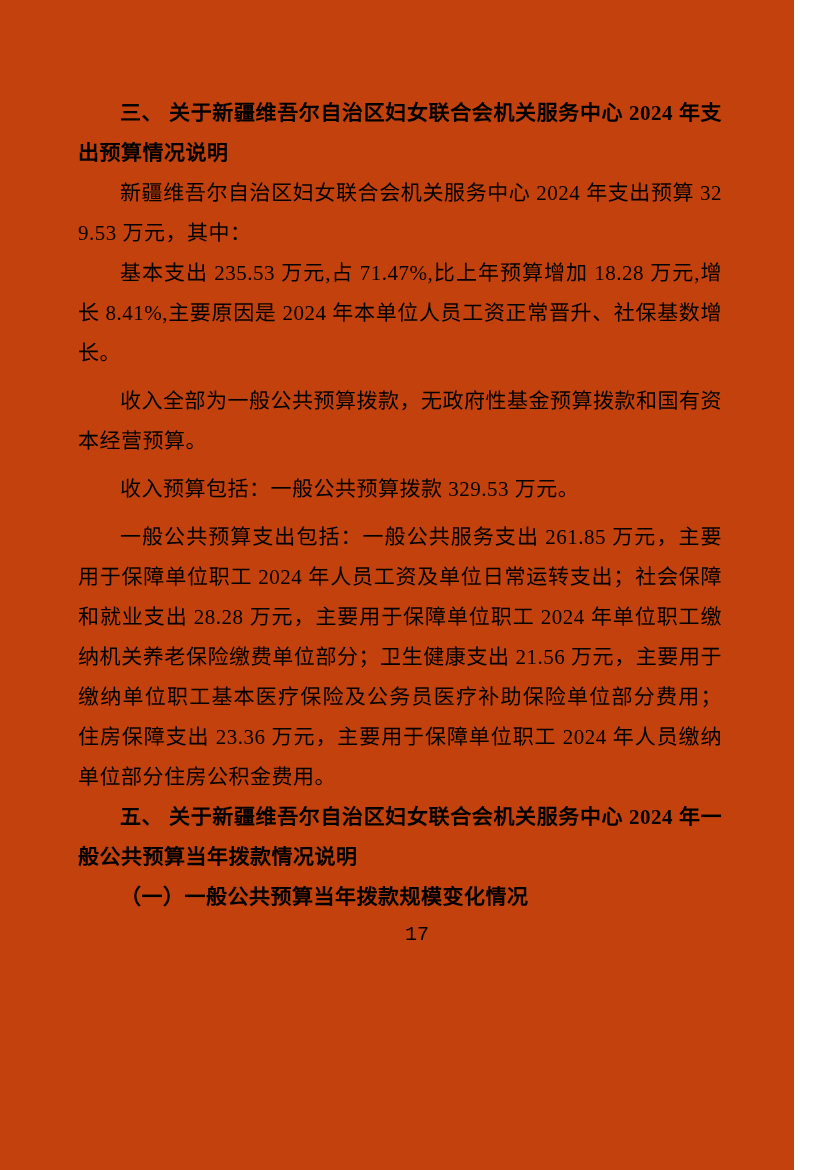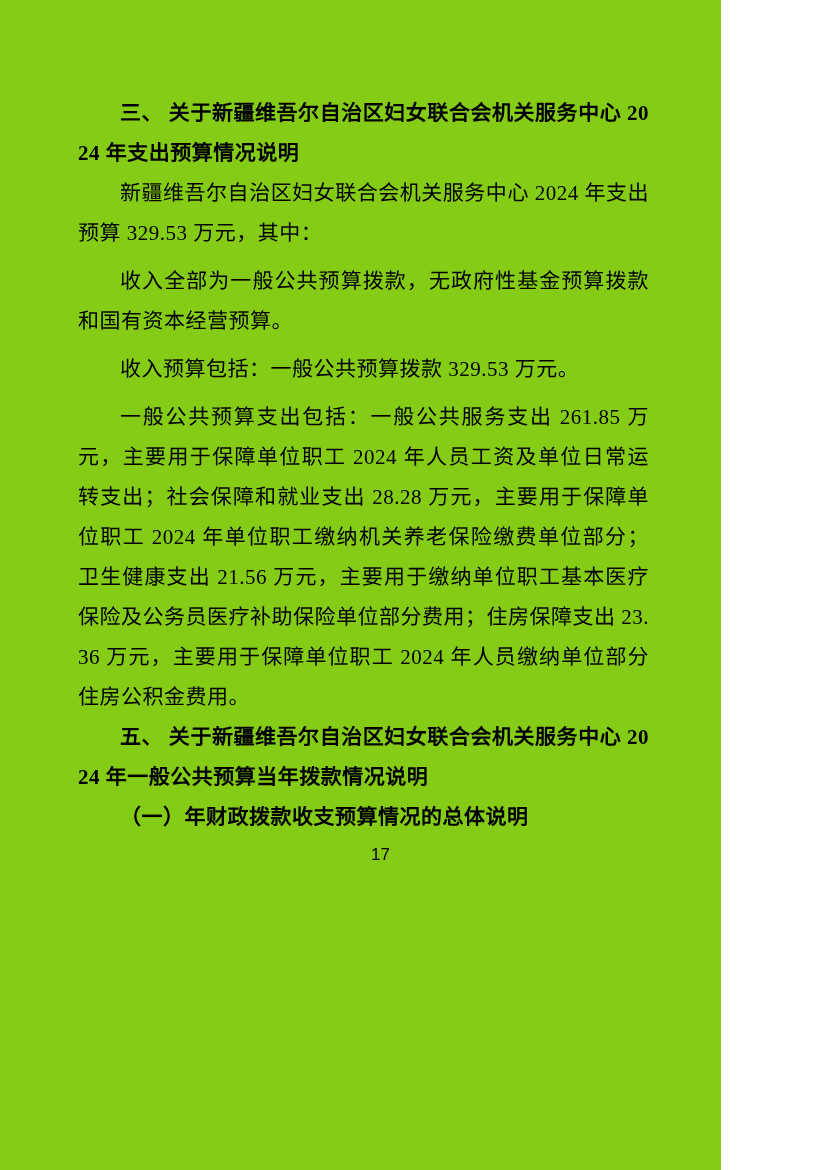--- a/index.html
+++ b/index.html
@@ -2,23 +2,23 @@
 <html lang="zh-CN"><head>
 <meta charset="utf-8">
 <style>
   html, body {
     margin: 0;
     padding: 0;
     background: #ffffff;
   }
   .page {
     position: relative;
-    width: 721px;
+    width: 794px;
     height: 1170px;
-    background: #84cc16;
+    background: #c2410c;
     overflow: hidden;
     box-sizing: border-box;
     font-family: "Liberation Serif", "DejaVu Serif", serif;
     color: #000000;
   }
   .content {
     box-sizing: border-box;
     padding: 93px 72px 0 78px;
     font-size: 21px;
   }
@@ -37,49 +37,50 @@
     font-weight: bold;
   }
   .block.sp {
     margin-top: 8px;
   }
   .page-footer {
     margin-top: 4px;
     text-align: center;
   }
   .page-number {
-    font-size: 17px;
+    font-size: 20px;
     line-height: 20px;
     color: #000000;
-    font-family: Liberation Sans, sans-serif;
+    font-family: Liberation Mono, monospace;
     margin-left: 34px;
   }
 </style>
 </head>
 <body>
 
 <div class="page">
   <div class="content">
 
     <p class="block heading">三、 关于新疆维吾尔自治区妇女联合会机关服务中心 2024 年支出预算情况说明</p>
 
     <p class="block">新疆维吾尔自治区妇女联合会机关服务中心 2024 年支出预算 329.53 万元，其中：</p>
 
+    <p class="block">基本支出 235.53 万元,占 71.47%,比上年预算增加 18.28 万元,增长 8.41%,主要原因是 2024 年本单位人员工资正常晋升、社保基数增长。</p>
 
 
 
 
     <p class="block sp">收入全部为一般公共预算拨款，无政府性基金预算拨款和国有资本经营预算。</p>
 
     <p class="block sp">收入预算包括：一般公共预算拨款 329.53 万元。</p>
 
     <p class="block sp">一般公共预算支出包括：一般公共服务支出 261.85 万元，主要用于保障单位职工 2024 年人员工资及单位日常运转支出；社会保障和就业支出 28.28 万元，主要用于保障单位职工 2024 年单位职工缴纳机关养老保险缴费单位部分；卫生健康支出 21.56 万元，主要用于缴纳单位职工基本医疗保险及公务员医疗补助保险单位部分费用；住房保障支出 23.36 万元，主要用于保障单位职工 2024 年人员缴纳单位部分住房公积金费用。</p>
 
     <p class="block heading">五、 关于新疆维吾尔自治区妇女联合会机关服务中心 2024 年一般公共预算当年拨款情况说明</p>
 
-    <p class="block subheading">（一）年财政拨款收支预算情况的总体说明</p>
+    <p class="block subheading">（一）一般公共预算当年拨款规模变化情况</p>
 
     <div class="page-footer">
       <span class="page-number">17</span>
     </div>
 
   </div>
 </div>
 
 </body></html>

